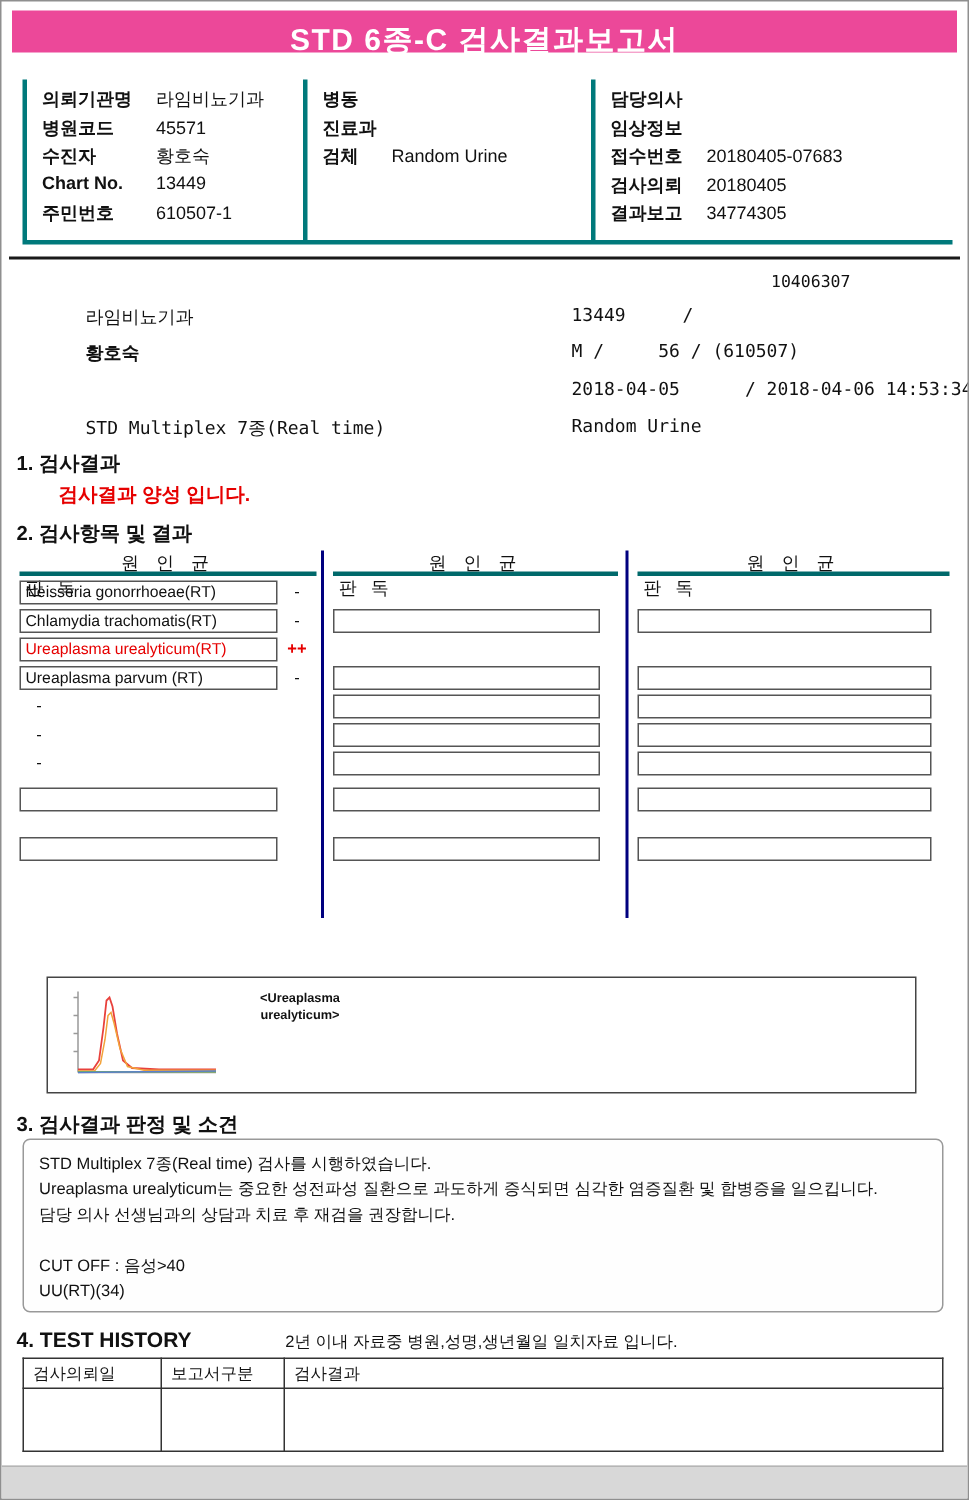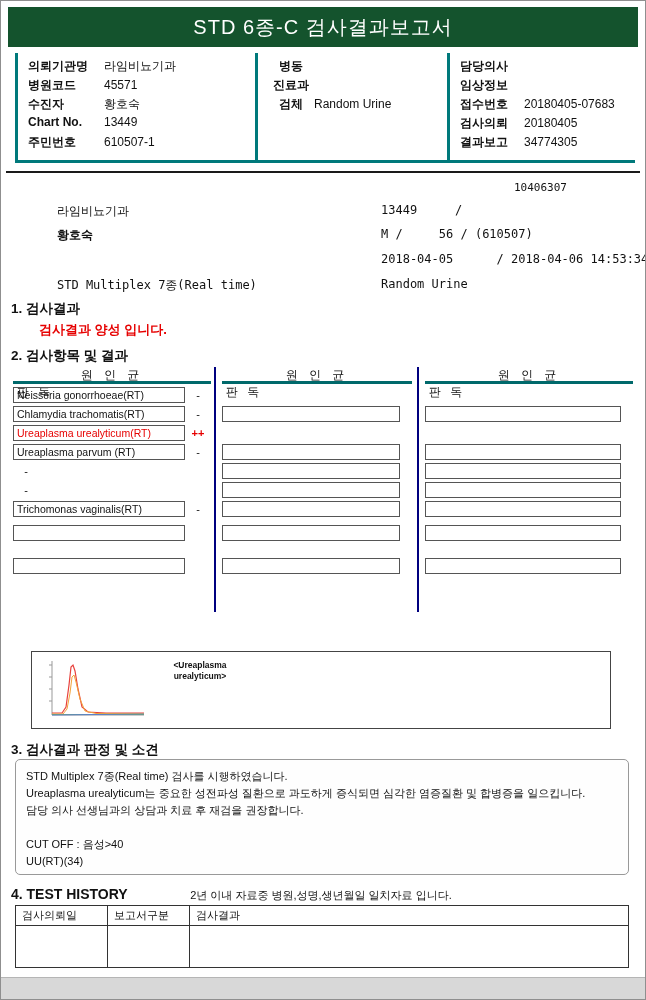--- a/index.html
+++ b/index.html
@@ -1,28 +1,28 @@
 <!DOCTYPE html>
 <html><head>
 <meta charset="utf-8">
 <style>
   * { margin:0; padding:0; box-sizing:border-box; }
   body { background:#e9e9e9; font-family:"Liberation Sans", sans-serif; color:#111; }
   .page { position:relative; width:646px; height:1000px; background:#fff; border:1px solid #8f8f8f; overflow:hidden; }
 
-  .titlebar { position:absolute; left:7px; right:7px; top:6px; height:40px; background:#14532d; color:#fff;
-              text-align:center; line-height:40px; font-size:20px; font-weight:normal; letter-spacing:1px; }
+  .titlebar { position:absolute; left:7px; right:7px; top:6px; height:28px; background:#ec4899; color:#fff;
+              text-align:center; line-height:40px; font-size:20px; font-weight:bold; letter-spacing:1px; }
 
   .info-section { position:absolute; left:14px; right:10px; top:52px; height:110px;
                   border-bottom:3px solid #00797B; display:flex; }
   .info-col { border-left:3px solid #00797B; padding:3px 0 0 10px; }
-  .c1 { width:240px; } .c2 { width:192px; } .c3 { flex:1; }
+  .c1 { width:187px; } .c2 { width:192px; } .c3 { flex:1; }
   .irow { font-size:12px; margin:2px 0; height:17px; white-space:nowrap; }
   .ilab { display:inline-block; font-weight:bold; }
-  .c1 .ilab { width:76px; } .c2 .ilab { width:46px;text-align:center; } .c3 .ilab { width:64px; }
+  .c1 .ilab { width:76px; } .c2 .ilab { width:46px; } .c3 .ilab { width:64px; }
   .ilab2 { display:inline-block; font-weight:bold; margin-left:16px; margin-right:8px; }
 
   .blackrule { position:absolute; left:5px; right:5px; top:170px; height:2px; background:#1a1a1a; }
 
   .monoblock { position:absolute; left:8px; right:8px; top:178px; height:120px;
                font-family:"DejaVu Sans Mono","Liberation Mono",monospace; font-size:12px; }
   .monoblock span { position:absolute; white-space:pre; }
   .m-doc  { left:505px; top:2px;  font-size:11px; }
   .m-hosp { left:48px;  top:24px; }
   .m-chart{ left:372px; top:24px; }
@@ -157,21 +157,20 @@
           <div class="obox">Ureaplasma parvum (RT)</div>
           <div class="oread">-</div>
         </div>
       <div class="grow">
           <div class="oread">-</div>
         </div>
       <div class="grow">
           <div class="oread">-</div>
         </div>
       <div class="grow">
-          <div class="obox">Trichomonas vaginalis(RT)</div>
           <div class="oread">-</div>
         </div>
       <div class="sp5"></div>
       <div class="grow">
           <div class="obox"></div>
           <div class="oread"></div>
         </div>
       <div class="sp14"></div>
       <div class="grow">
           <div class="obox"></div>

